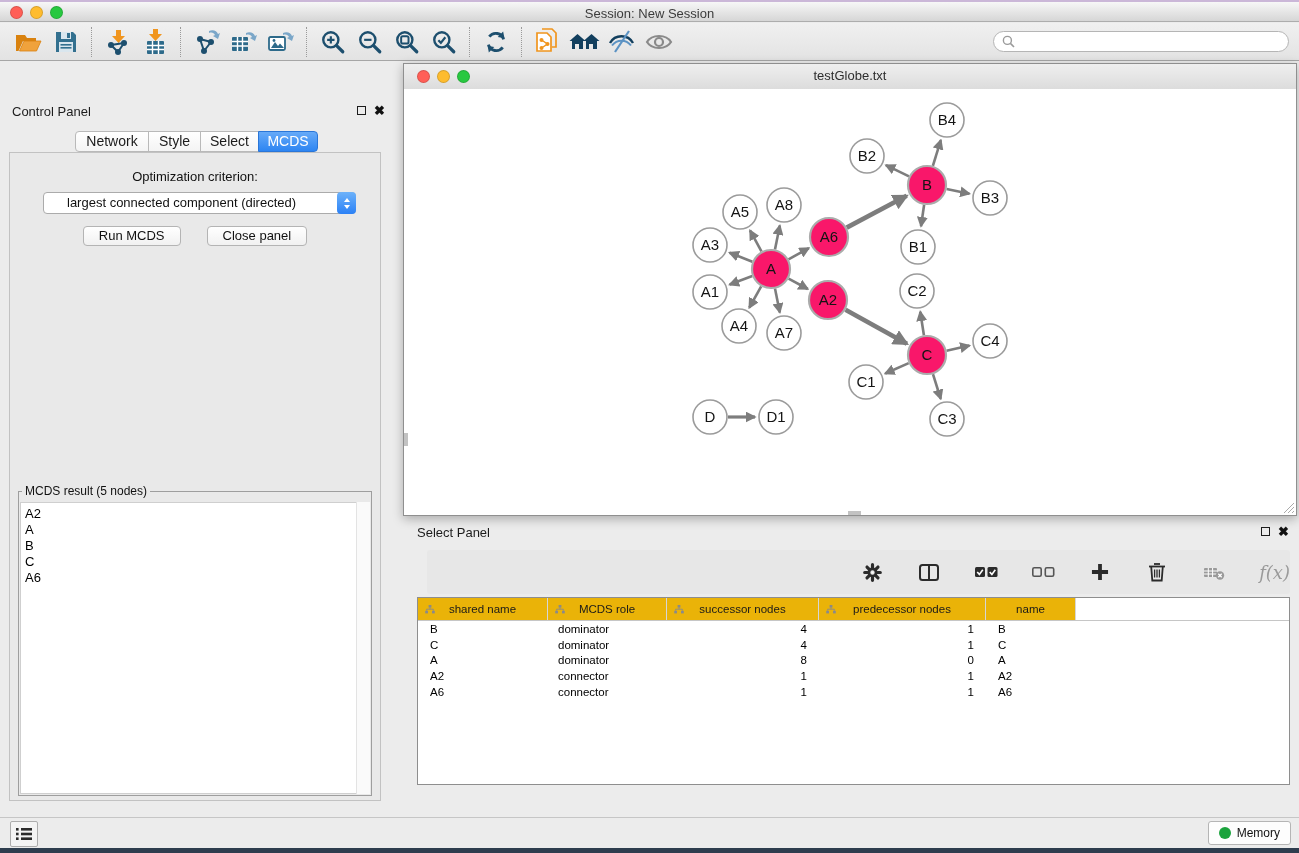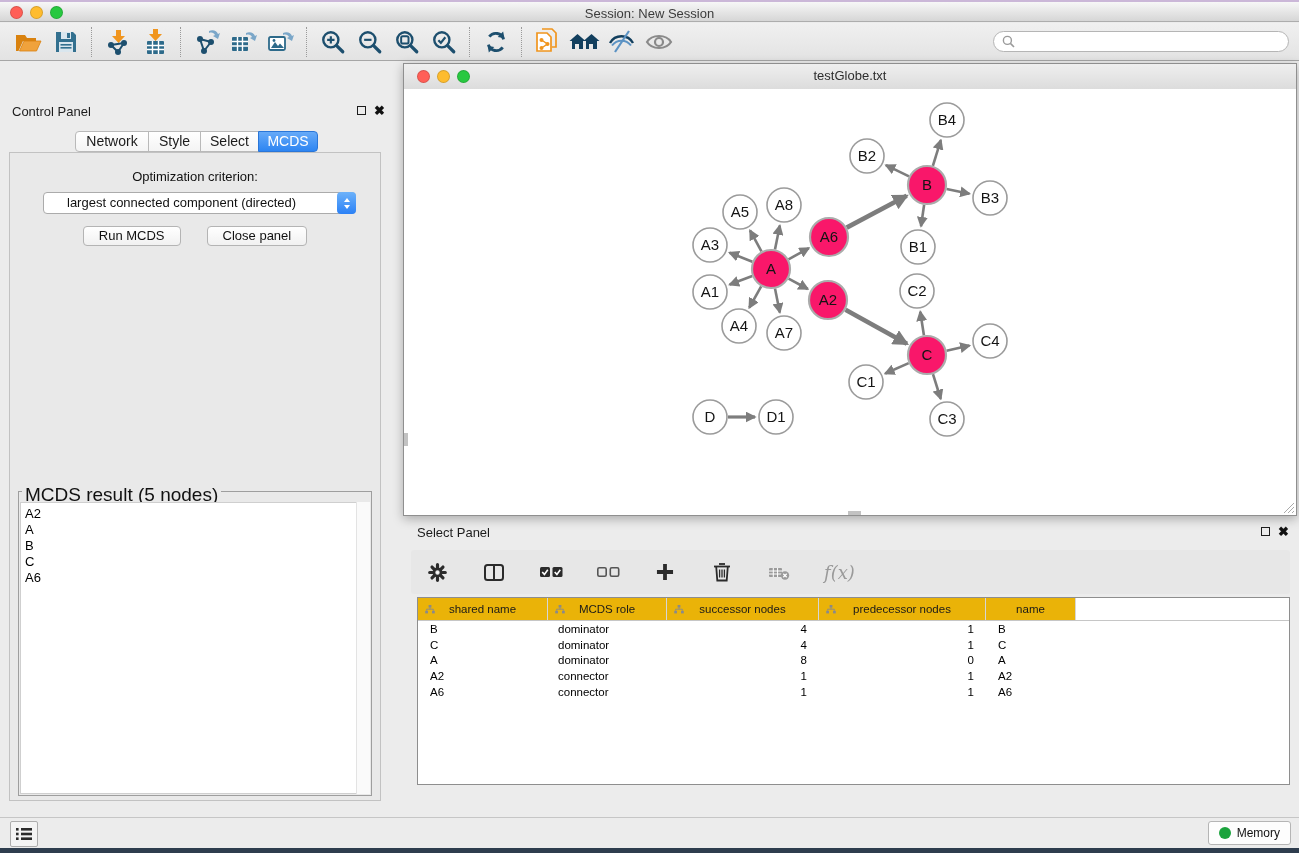--- a/index.html
+++ b/index.html
@@ -30,36 +30,36 @@
   .cp-content{position:absolute;left:9px;right:12px;top:56px;bottom:17px;background:#e9e9e9;border:1px solid #c2c2c2;}
   .opt-label{position:absolute;left:0;right:0;top:16px;text-align:center;font-size:13px;color:#111;}
   .dropdown{position:absolute;left:33px;right:24px;top:39px;height:22px;background:#fff;border:1px solid #ababab;border-radius:4px;box-sizing:border-box;}
   .dropdown .dd-text{position:absolute;left:9px;top:0;line-height:20px;font-size:13px;color:#111;white-space:nowrap;padding-left:14px;}
   .dd-stepper{position:absolute;right:-1px;top:-1px;width:19px;height:22px;border-radius:4px;background:linear-gradient(#6db2fa,#2b81f6);display:flex;flex-direction:column;align-items:center;justify-content:center;gap:3px;}
   .chev-up{width:0;height:0;border-left:3.5px solid transparent;border-right:3.5px solid transparent;border-bottom:4.5px solid #fff;}
   .chev-dn{width:0;height:0;border-left:3.5px solid transparent;border-right:3.5px solid transparent;border-top:4.5px solid #fff;}
   .cp-buttons{position:absolute;left:0;right:0;top:73px;display:flex;justify-content:center;gap:26px;}
   .btn{height:20px;line-height:18px;padding:0 15px;font-size:13px;color:#111;background:linear-gradient(#ffffff,#f1f1f1);border:1px solid #b4b4b4;border-radius:4px;box-sizing:border-box;}
   .mcds-box{position:absolute;left:8px;right:8px;top:338px;bottom:4px;border:1px solid #9e9e9e;}
-  .mcds-title{position:absolute;left:3px;top:-8px;background:#e9e9e9;padding:0 3px;font-size:19px;color:#111;}
+  .mcds-title{position:absolute;left:3px;top:-8px;background:#e9e9e9;padding:0 3px;font-size:12px;color:#111;}
   .mcds-list{position:absolute;left:1px;right:1px;top:10px;bottom:1px;background:#fff;border:1px solid #cfcfcf;font-size:13px;line-height:16px;padding:3px 0 0 4px;box-sizing:border-box;overflow:hidden;}
   .mcds-scroll{position:absolute;right:1px;top:10px;bottom:1px;width:13px;background:#fafafa;border-left:1px solid #e3e3e3;}
   
   .net-window{position:absolute;left:403px;top:63px;width:894px;height:453px;background:#fde047;border:1px solid #8f8f8f;box-shadow:0 3px 10px rgba(0,0,0,.28);box-sizing:border-box;}
   .net-titlebar{position:absolute;left:0;top:0;right:0;height:25px;background:linear-gradient(#efefef,#dcdcdc);border-bottom:1px solid #b3b3b3;}
   .net-lights{position:absolute;left:13px;top:6px;display:flex;gap:7px;}
   .net-title{position:absolute;left:0;right:0;top:4px;text-align:center;font-size:13px;color:#2e2e2e;}
   .net-canvas{position:absolute;left:0;top:25px;right:0;bottom:0;background:#fff;overflow:hidden;}
   .grip{position:absolute;right:1px;bottom:1px;}
   .sb-left{position:absolute;left:0;top:344px;width:4px;height:13px;background:#c2c2c2;}
   .sb-bottom{position:absolute;left:444px;bottom:0;width:13px;height:4px;background:#c2c2c2;}
   
   .table-panel{position:absolute;left:403px;top:520px;right:0;bottom:35px;}
   .tp-titlerow{position:absolute;left:14px;right:10px;top:5px;height:18px;font-size:13px;color:#1c1c1c;}
-  .tp-toolbar{position:absolute;left:8px;right:9px;top:30px;height:44px;background:#e7e7e7;border-radius:3px;display:flex;align-items:center;padding-left:14px;gap:33px;box-sizing:border-box;}
+  .tp-toolbar{position:absolute;left:24px;right:9px;top:30px;height:44px;background:#e7e7e7;border-radius:3px;display:flex;align-items:center;padding-left:14px;gap:33px;box-sizing:border-box;justify-content:flex-end;}
   .tp-ibtn{display:flex;align-items:center;justify-content:center;min-width:24px;height:28px;}
   .fx{font-family:"DejaVu Serif",serif;font-style:italic;font-size:18px;color:#9a9a9a;}
   .tp-table{position:absolute;left:14px;right:9px;top:77px;bottom:33px;background:#fff;border:1px solid #8e8e8e;box-sizing:border-box;overflow:hidden;}
   .tp-header{display:flex;height:22px;border-bottom:1px solid #c6c6c6;background:#fff;}
   .th-cell{position:relative;height:22px;background:#eab308;border-right:1px solid #d6d6d6;box-sizing:border-box;display:flex;align-items:center;justify-content:center;font-size:11.5px;color:#1a1a1a;}
   .th-icon{position:absolute;left:7px;top:6px;}
   .tp-row{display:flex;height:15.8px;align-items:center;}
   .td-cell{font-size:11.5px;color:#000;box-sizing:border-box;white-space:nowrap;overflow:hidden;}
   .tp-tabs{position:absolute;left:0;right:0;bottom:7px;height:22px;display:flex;justify-content:center;}
   

